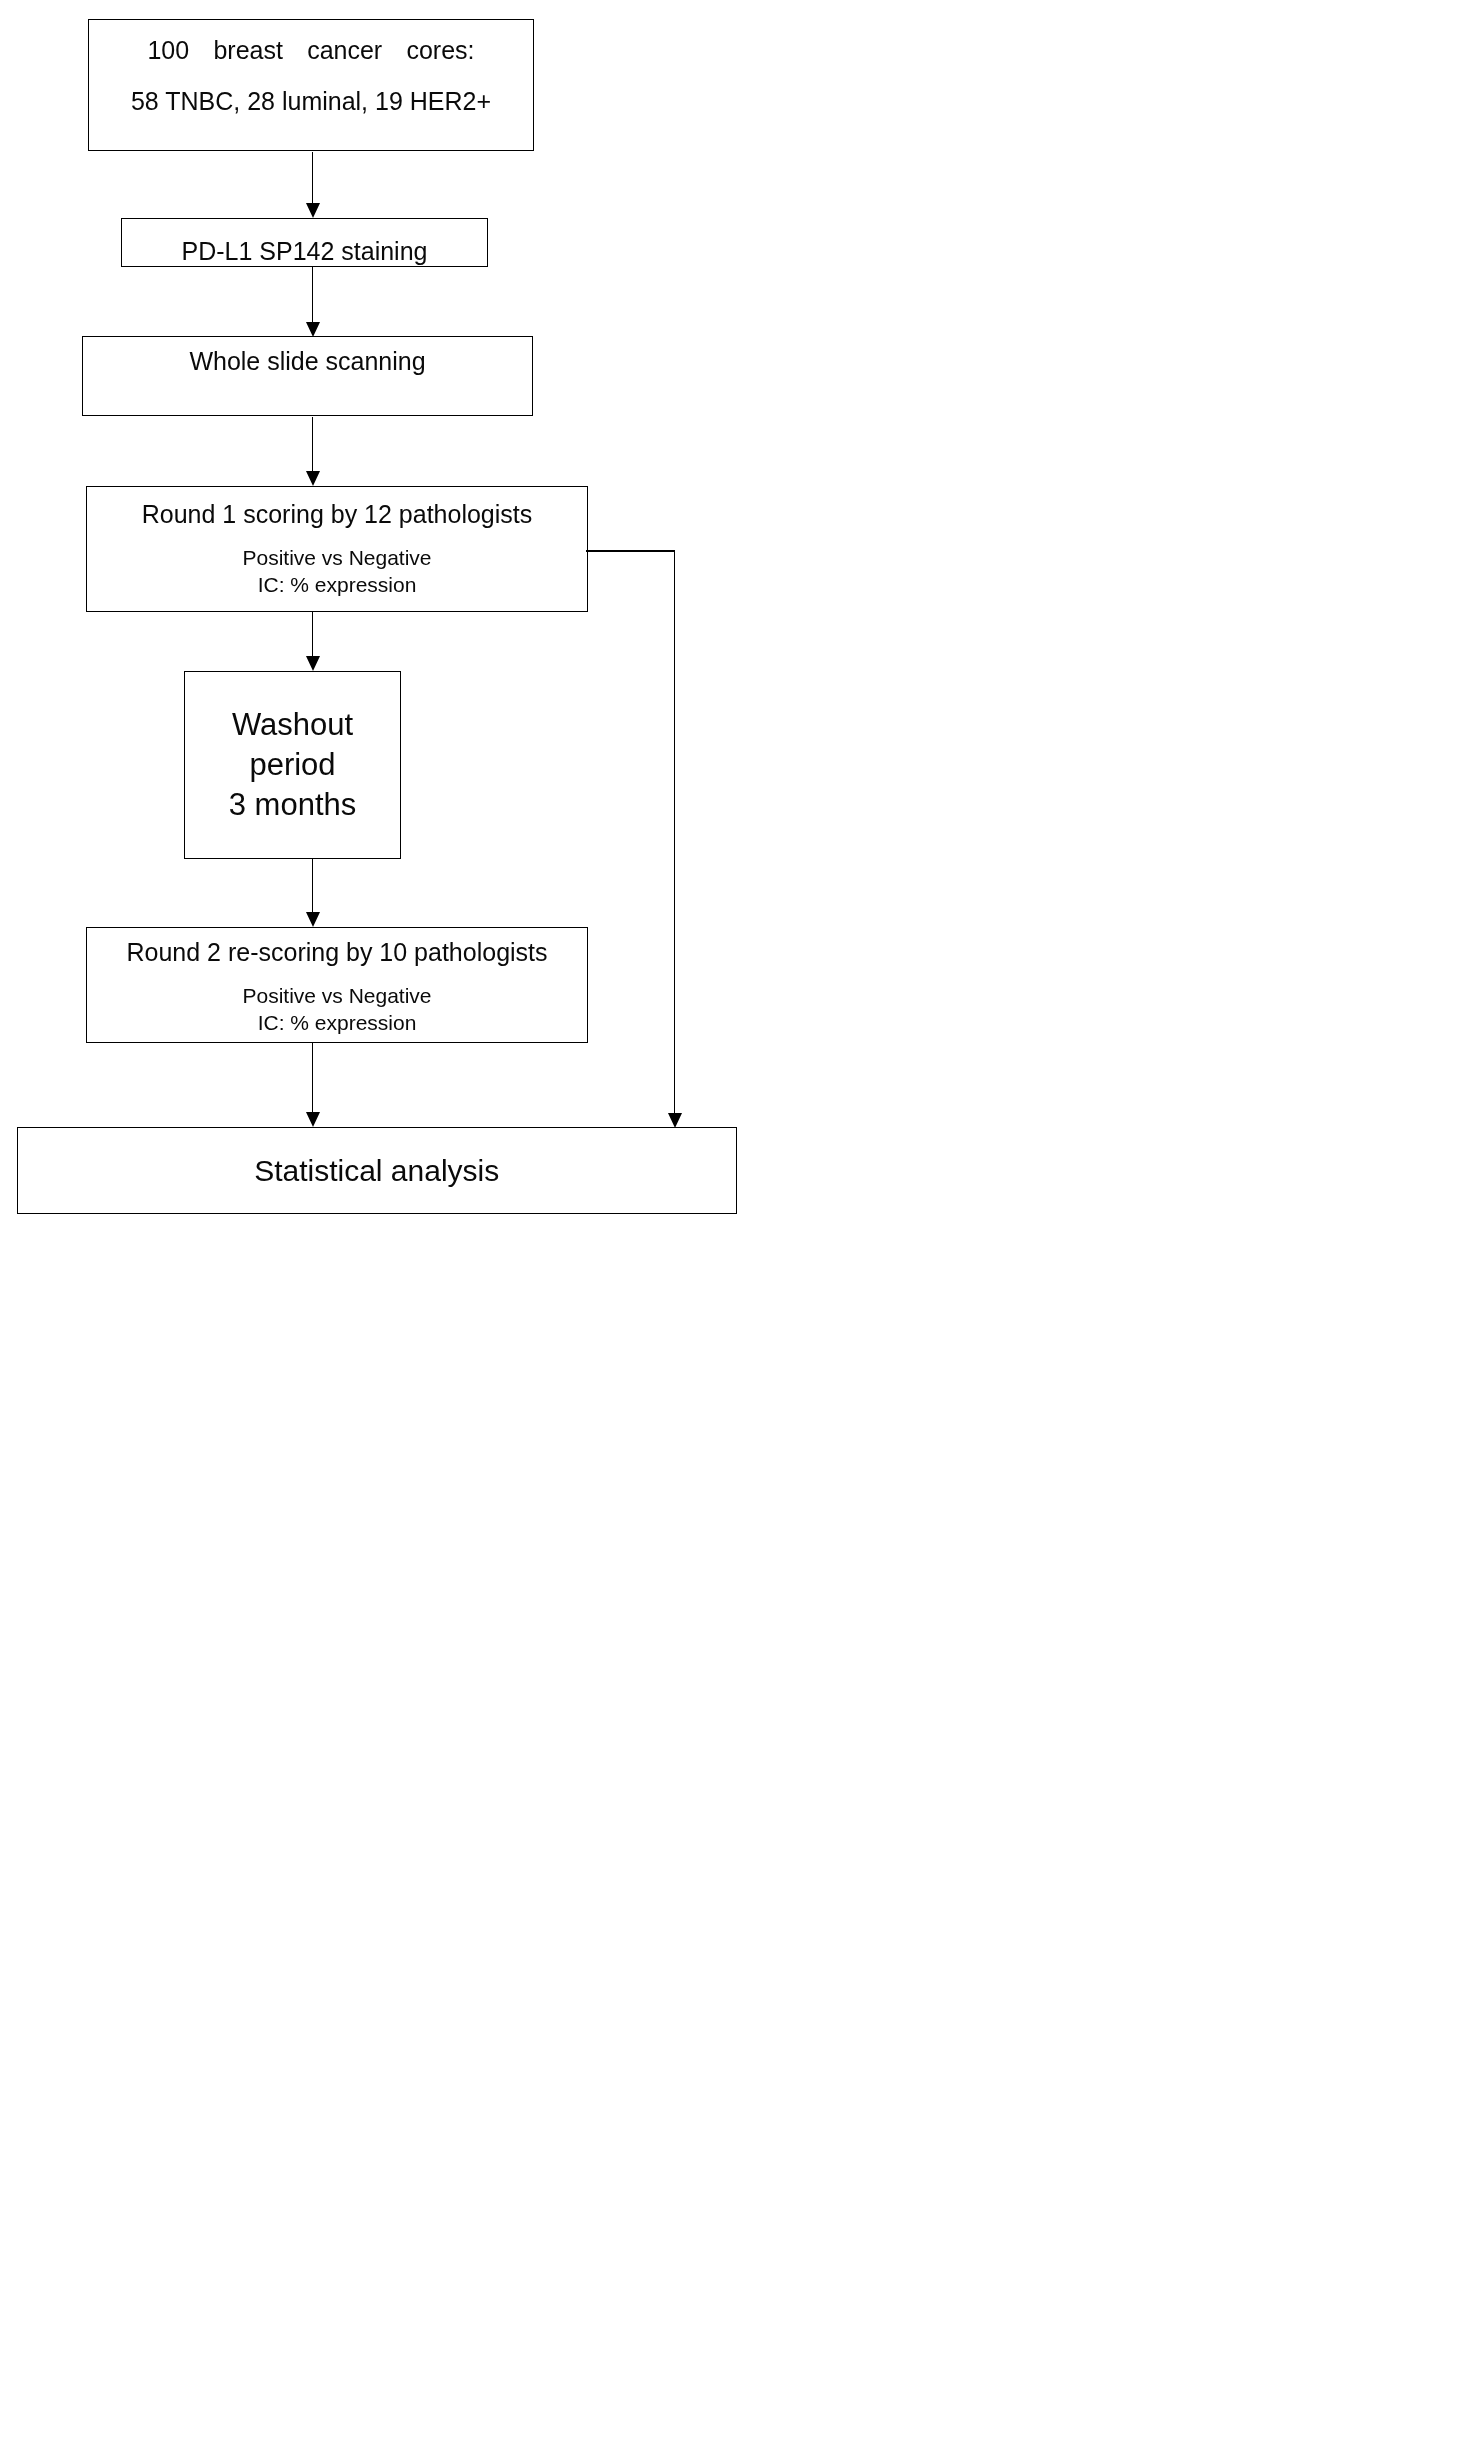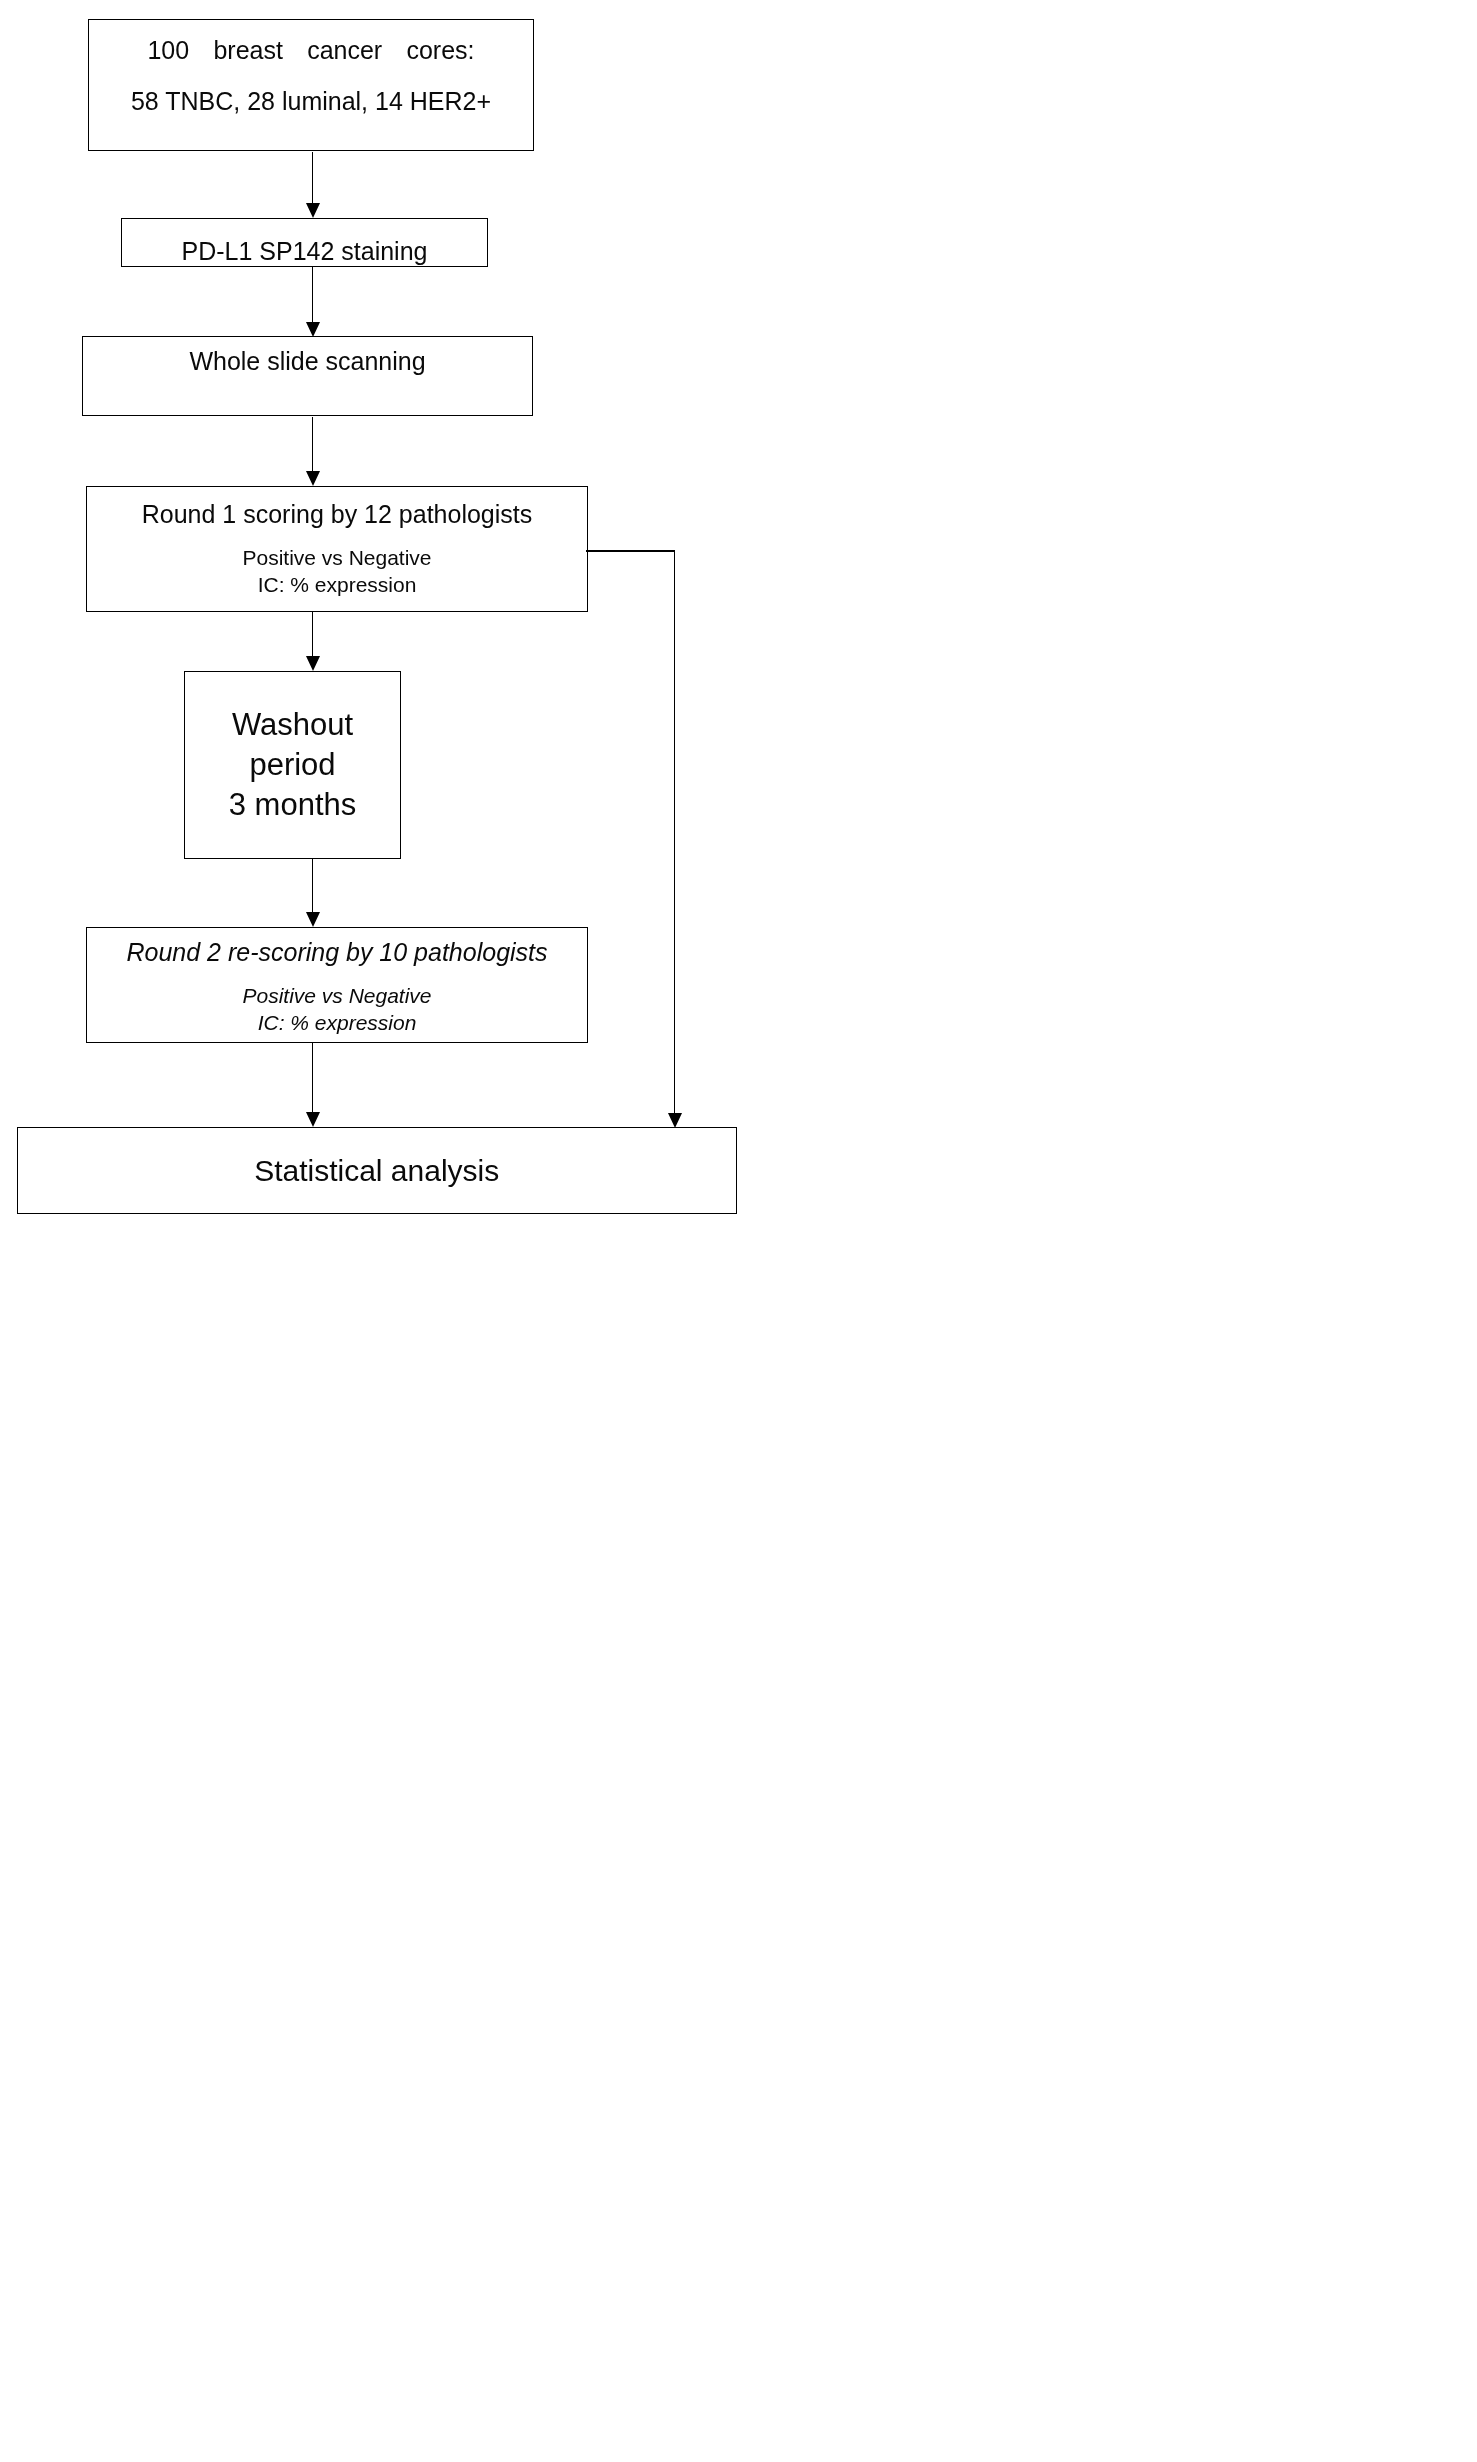--- a/index.html
+++ b/index.html
@@ -31,21 +31,21 @@
     font-size: 21px;
     line-height: 27px;
   }
   #box1 { left: 88px; top: 19px;  width: 446px;  height: 132px; padding-top: 15px; }
   #box1 .l1 { word-spacing: 17.3px; margin-bottom: 21px; }
   #box2 { left: 121px; top: 218px; width: 367px;  height: 49px;  justify-content: flex-end; }
   #box3 { left: 82px; top: 336px; width: 451px;  height: 80px; padding-top: 8.7px; }
   #box4 { left: 86px; top: 486px; width: 502px;  height: 126px; padding-top: 12.4px; }
   #box4 .title { margin-bottom: 15px; }
   #box5 { left: 184px; top: 671px; width: 217px; height: 188px; justify-content: center; font-size: 31px; line-height: 40px; }
-  #box6 { left: 86px; top: 927px; width: 502px; height: 116px; padding-top: 8.7px; font-style: italic; }
+  #box6 { left: 86px; top: 927px; width: 502px; height: 116px; padding-top: 8.7px; }
   #box6 .title { margin-bottom: 15px; }
   #box7 { left: 16.7px;  top: 1127px; width: 720px; height: 87px; justify-content: center; font-size: 30px; }
 
   .varrow {
     position: absolute;
     width: 15px;
     display: flex;
     flex-direction: column;
     align-items: center;
   }
@@ -76,21 +76,21 @@
   #bypass-h { left: 586px; top: 550px; width: 89px; }
   #bypass-v { left: 667px; top: 550px; height: 578px; }
 </style>
 </head>
 <body>
 
 <div id="canvas">
 
   <div class="box" id="box1">
     <div class="l1">100 breast cancer cores:</div>
-    <div class="l2">58 TNBC, 28 luminal, 14 HER2+</div>
+    <div class="l2">58 TNBC, 28 luminal, 19 HER2+</div>
   </div>
 
   <div class="varrow" id="arrow-1">
     <div class="stem"></div>
     <div class="head"></div>
   </div>
 
   <div class="box" id="box2">
     <div>PD-L1 SP142 staining</div>
   </div>

